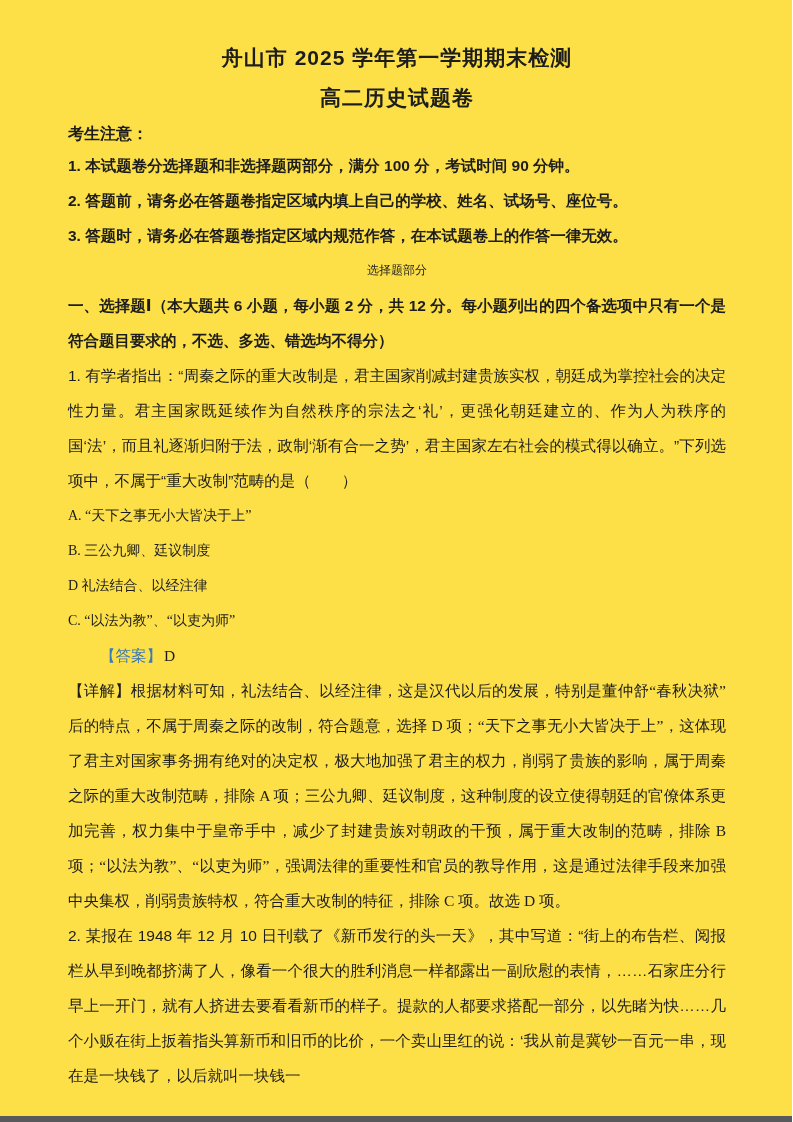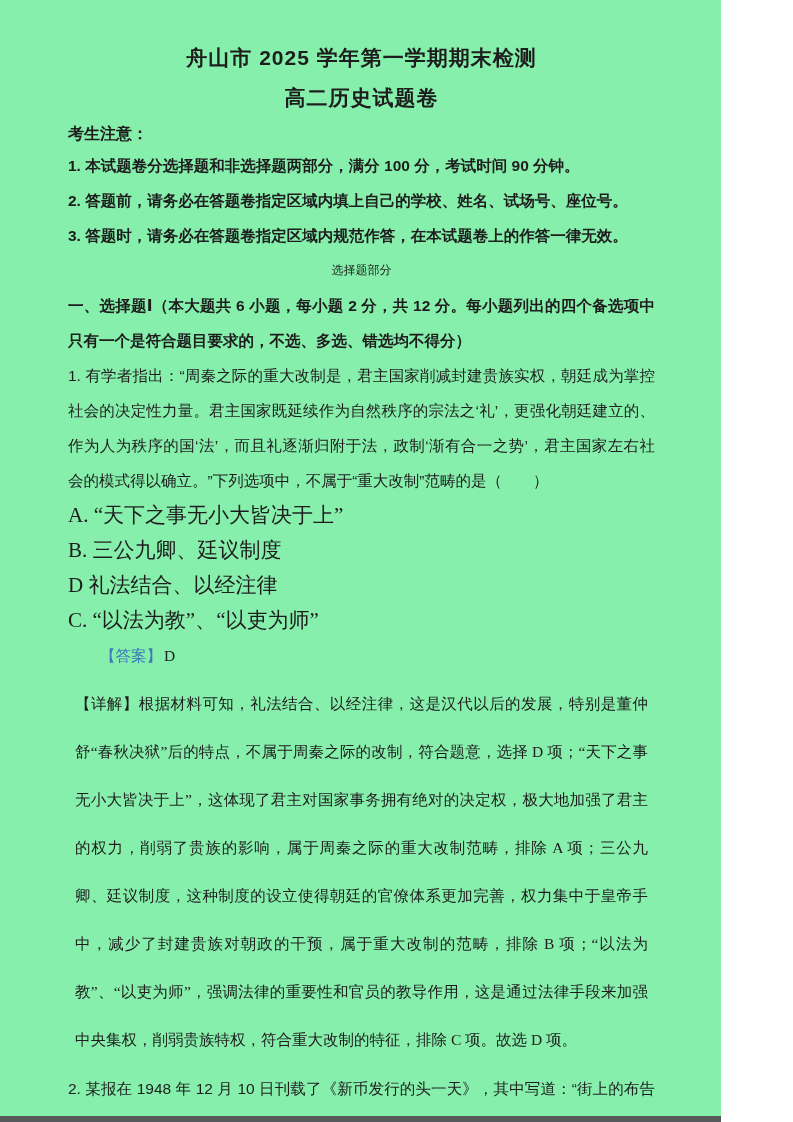--- a/index.html
+++ b/index.html
@@ -1,20 +1,20 @@
 <!DOCTYPE html>
 <html lang="zh"><head>
 <meta charset="utf-8">
 <style>
   html, body { margin: 0; padding: 0; background: #ffffff; }
   .page {
     position: relative;
-    width: 721px;
+    width: 792px;
     height: 1122px;
-    background: #86efac;
+    background: #fde047;
     overflow: hidden;
     font-family: "Liberation Serif", "DejaVu Serif", serif;
     color: #1d1d1d;
   }
   .content {
     padding: 44px 66px 0 68px;
     font-size: 15.5px;
   }
   .doc-title, .doc-subtitle {
     font-family: "Liberation Sans", "DejaVu Sans", sans-serif;
@@ -54,32 +54,32 @@
   }
   .question-stem {
     font-family: "Liberation Sans", "DejaVu Sans", sans-serif;
     font-weight: 500;
     line-height: 35px;
     text-align: justify;
     margin: 0;
   }
   .option-row {
     line-height: 35px;
-    font-size: 21px;
+    font-size: 14px;
   }
   .answer-row, .analysis-row {
     line-height: 35px;
     font-size: 15.5px;
   }
   .tag-blue { color: #3b7ab8; margin-left: 32px; }
   .answer-value { color: #1d1d1d; padding-left: 2px; }
   .detail-paragraph {
-    line-height: 48px;
+    line-height: 35px;
     text-align: justify;
-    margin: 7px;
+    margin: 0;
   }
   .q2-block { margin-top: 0; }
   .bottom-bar {
     position: absolute;
     left: 0;
     bottom: 0;
     width: 100%;
     height: 6px;
     background: #58595b;
   }

